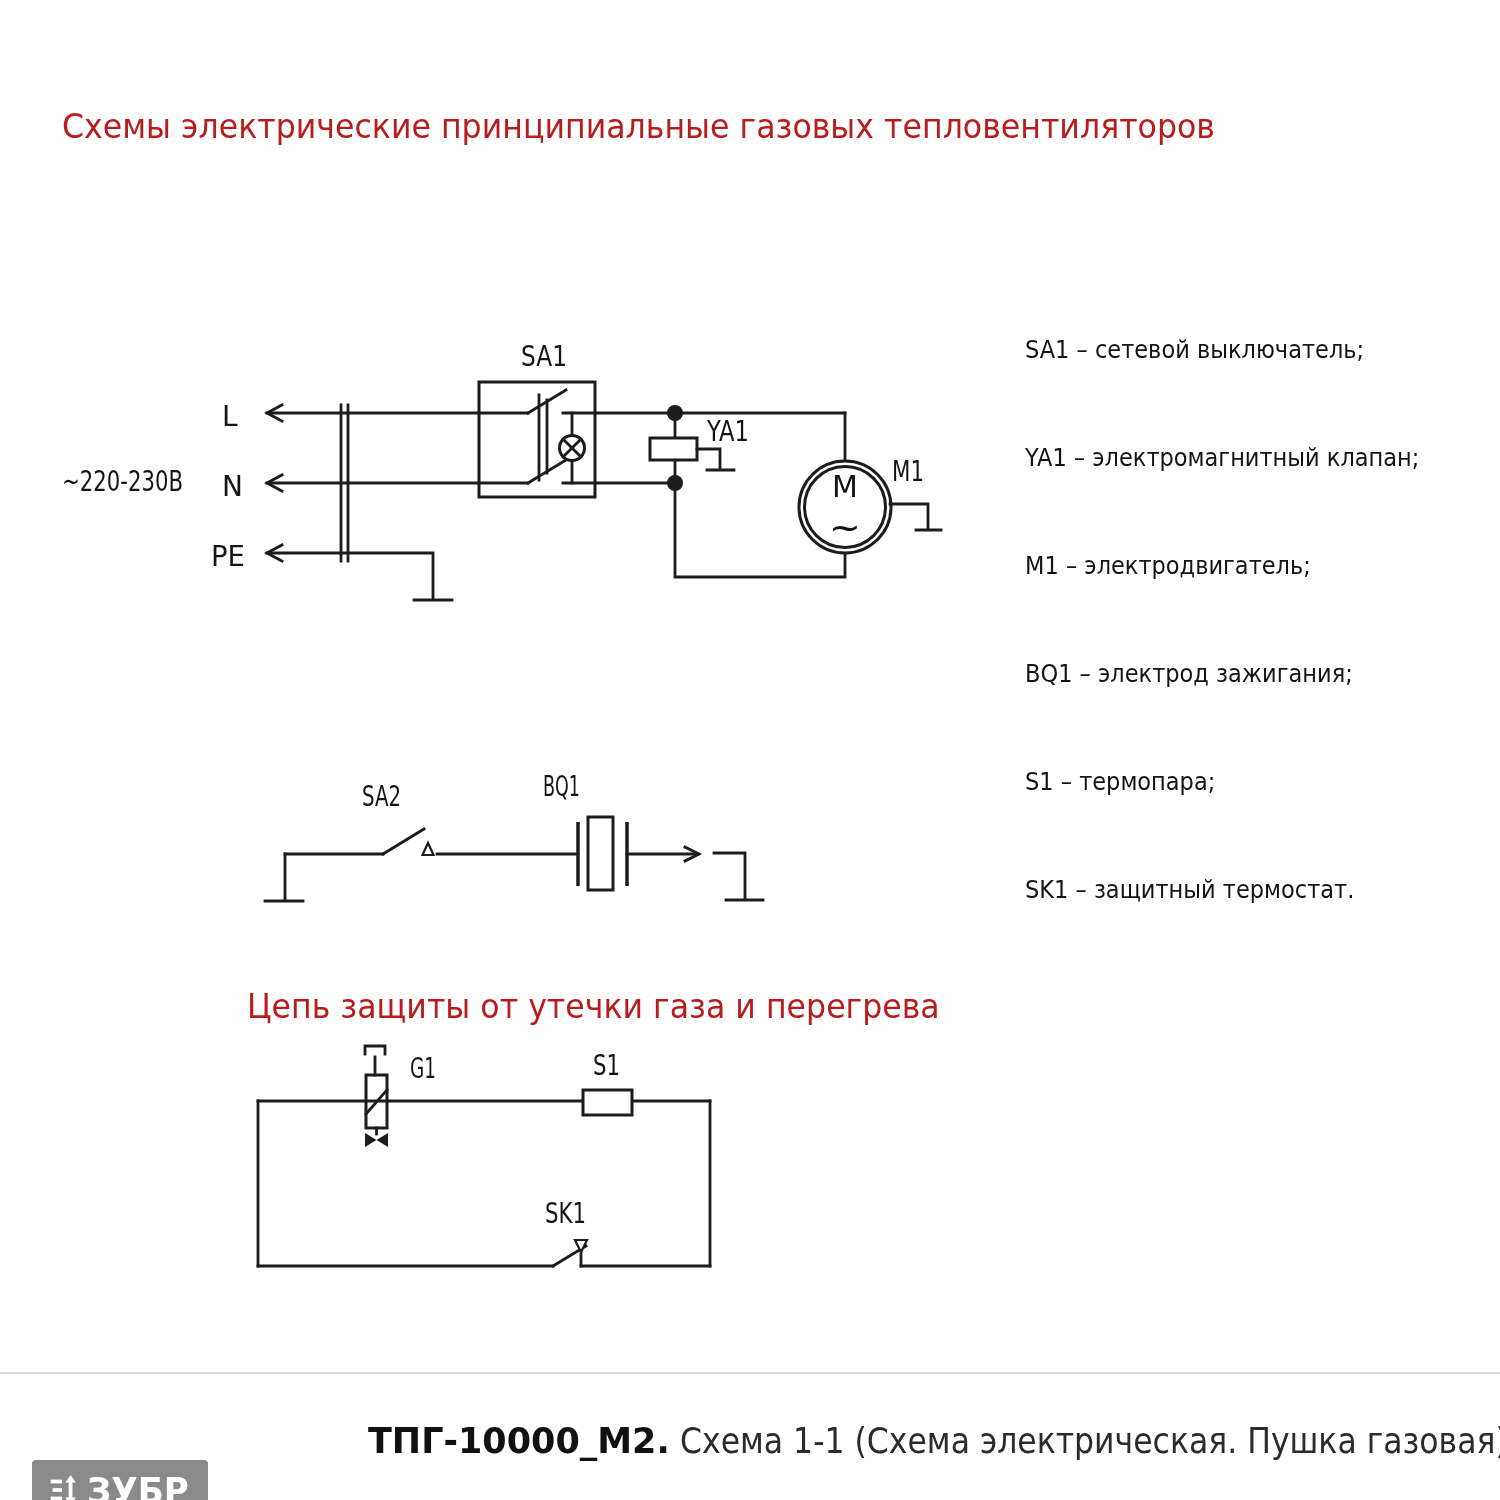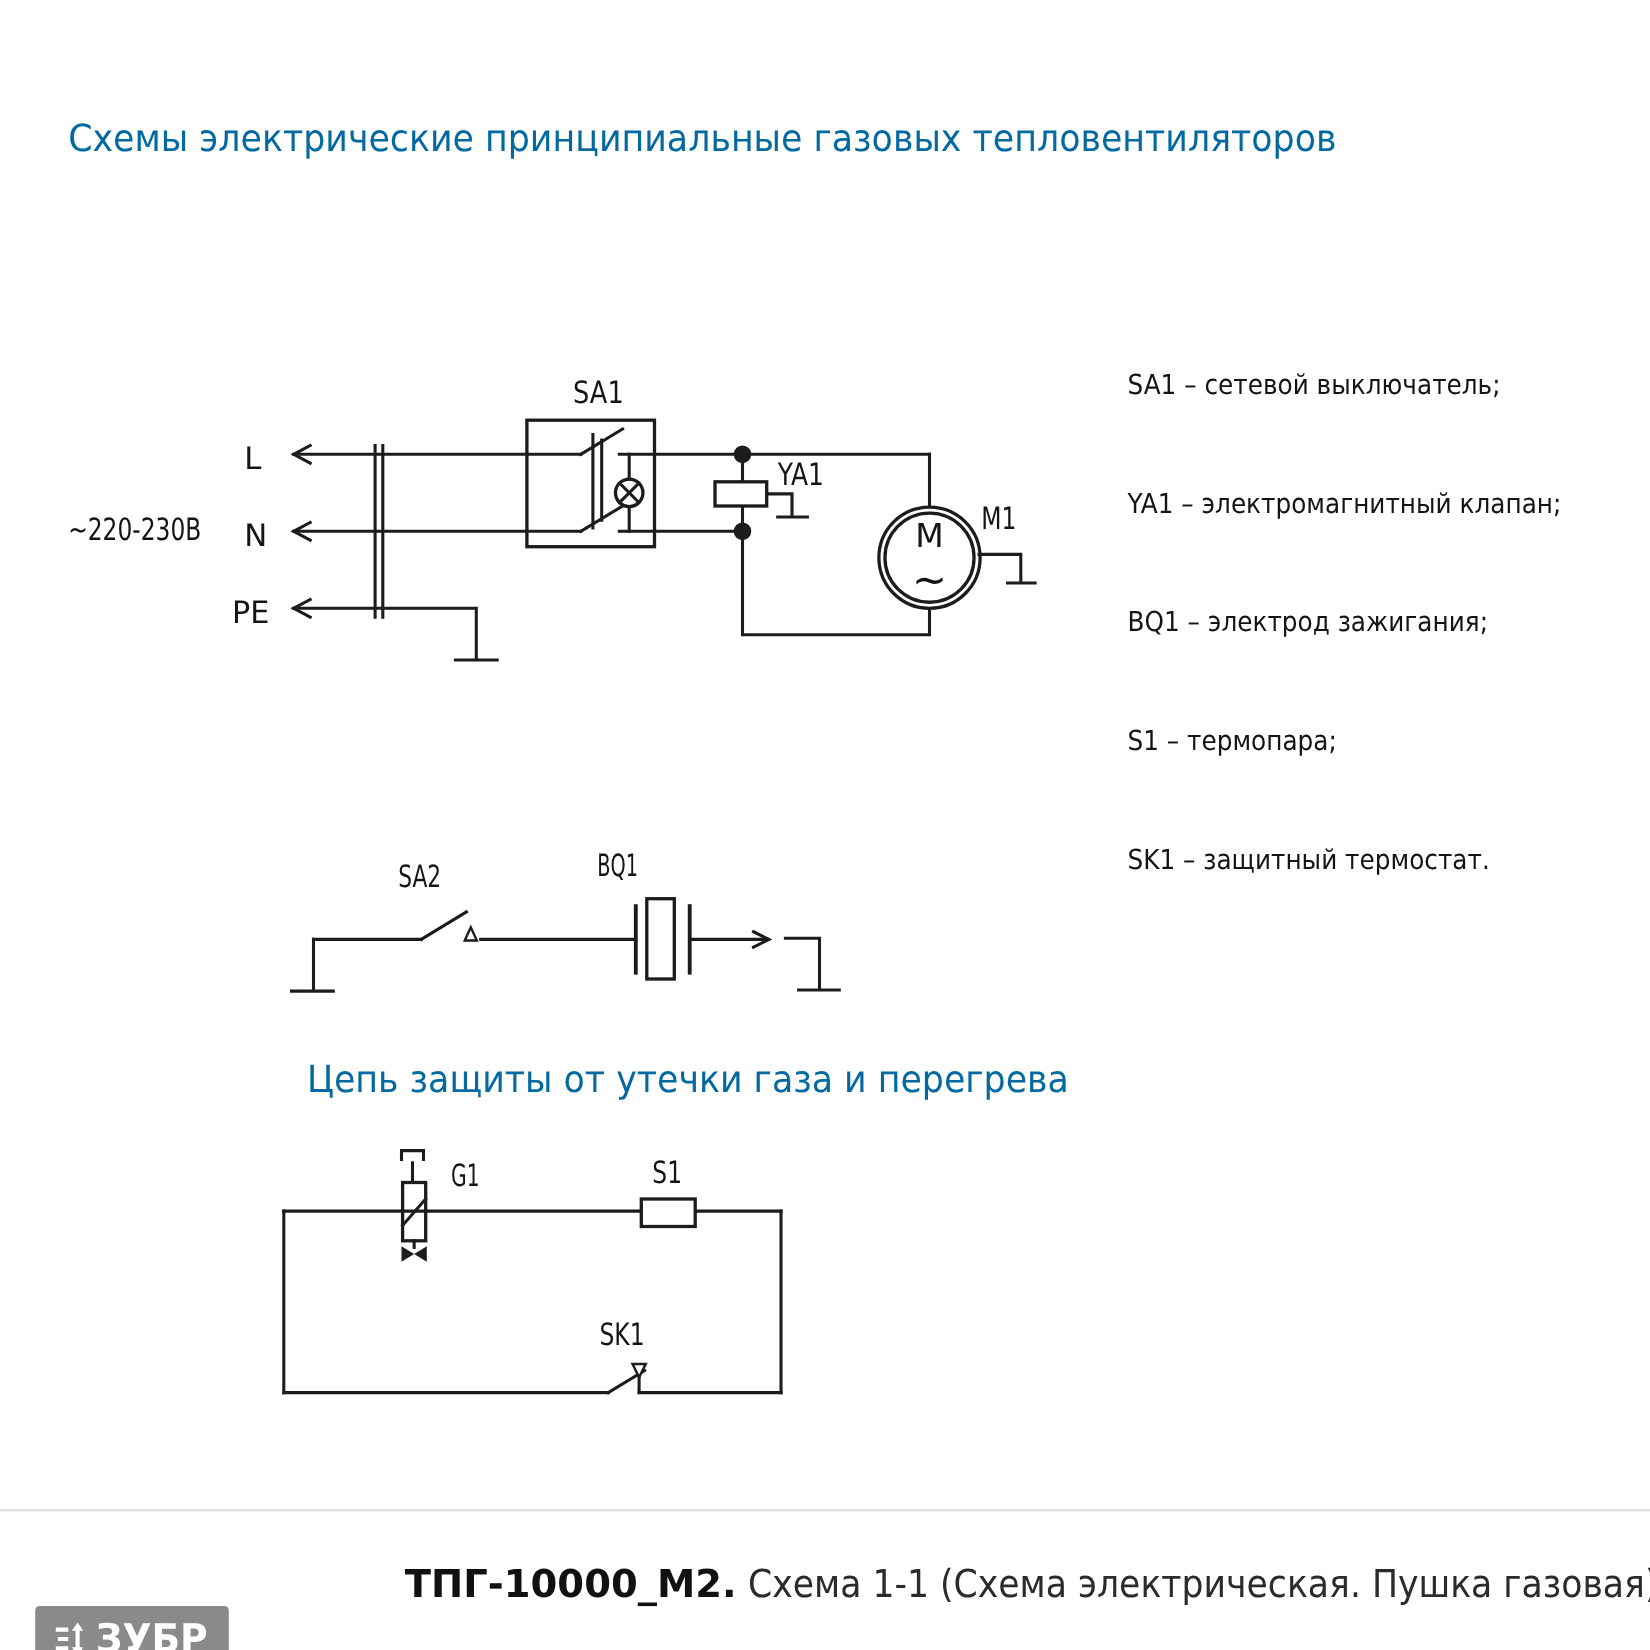--- a/index.html
+++ b/index.html
@@ -1,21 +1,21 @@
 <!DOCTYPE html>
 <html><head>
 <meta charset="utf-8">
 <style>
   html,body{margin:0;padding:0;background:#ffffff;}
   #canvas{
     position:relative;width:1500px;height:1500px;background:#ffffff;overflow:hidden;
     font-family:"DejaVu Sans","Liberation Sans",sans-serif;color:#161616;
   }
   .abs{position:absolute;}
-  .heading{font-size:34px;white-space:nowrap;color:#0369a1;}
+  .heading{font-size:34px;white-space:nowrap;color:#b91c1c;}
   .cond{display:inline-block;transform:scaleX(.93);transform-origin:0 50%;}
   .legend{left:1025px;top:287px;width:470px;}
   .legend-row{height:60px;font-size:25px;white-space:nowrap;color:#141414;margin-top:48px;}
   .legend-row span{display:inline-block;transform:scaleX(.9);transform-origin:0 0;}
   svg text{font-family:"DejaVu Sans","Liberation Sans",sans-serif;fill:#141414;}
   .wire{stroke:#1c1c1c;stroke-width:2.8;fill:none;stroke-linecap:square;}
   .comp{stroke:#1c1c1c;stroke-width:3;fill:none;}
   .compw{stroke:#1c1c1c;stroke-width:3;fill:#ffffff;}
   .plate{stroke:#1c1c1c;stroke-width:3.5;fill:none;}
   .fillb{fill:#1c1c1c;stroke:none;}
@@ -30,27 +30,28 @@
 </style>
 </head>
 <body>
 
 <div id="canvas">
 
   <div class="abs heading" style="left:62px;top:106px;">
     <span class="cond">Схемы электрические принципиальные газовых тепловентиляторов</span>
   </div>
 
-  <div class="abs heading" style="left:247px;top:962px;margin-left:32px;">
+  <div class="abs heading" style="left:247px;top:986px;">
     <span class="cond">Цепь защиты от утечки газа и перегрева</span>
   </div>
 
   <div class="abs legend">
     <div class="legend-row"><span>SA1 – сетевой выключатель;</span></div>
     <div class="legend-row"><span>YA1 – электромагнитный клапан;</span></div>
+    <div class="legend-row"><span>M1 – электродвигатель;</span></div>
     <div class="legend-row"><span>BQ1 – электрод зажигания;</span></div>
     <div class="legend-row"><span>S1 – термопара;</span></div>
     <div class="legend-row"><span>SK1 – защитный термостат.</span></div>
   </div>
 
   <svg class="abs" style="left:0;top:0;" width="1500" height="1380" viewBox="0 0 1500 1380">
 
     <g>
 
       <g>

